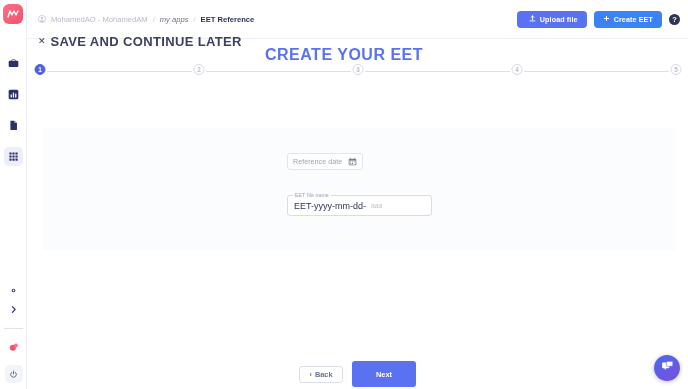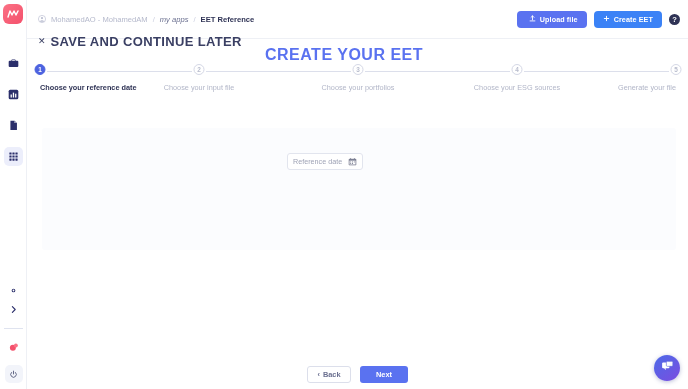--- a/index.html
+++ b/index.html
@@ -139,24 +139,24 @@
     position: absolute; left: 27px; right: 0; bottom: 0; height: 30px;
     display: flex; align-items: center; justify-content: center; gap: 9px;
   }
   .btn-back {
     height: 17px; min-width: 44px; border: 1px solid #dcdfeb; border-radius: 3px;
     background: #fff; color: #6b7090; font-size: 7.4px; font-weight: bold;
     display: flex; align-items: center; justify-content: center; gap: 3px;
     padding: 0 8px; cursor: pointer;
   }
   .btn-next {
-    height: 17px; min-width: 44px; border: none; border-radius: 3px;
+    height: 26px; min-width: 44px; border: none; border-radius: 3px;
     background: #5a72f0; color: #fff; font-size: 7.4px; font-weight: bold;
     display: flex; align-items: center; justify-content: center;
-    padding: 0 16px; cursor: pointer;
+    padding: 0 24px; cursor: pointer;
   }
 
   
   .chat {
     position: absolute; right: 8px; bottom: 8px; width: 26px; height: 26px;
     border-radius: 50%; background: linear-gradient(140deg,#4b6ae8 0%,#7b4de0 100%);
     display: flex; align-items: center; justify-content: center; cursor: pointer;
     box-shadow: 0 1px 4px rgba(60,70,140,.35);
   }
 </style>
@@ -296,27 +296,20 @@
         <div class="node" style="left: 50%;">
           <div class="dot todo">3</div>
         </div>
         <div class="node" style="left: 75%;">
           <div class="dot todo">4</div>
         </div>
         <div class="node" style="left: 100%;">
           <div class="dot todo">5</div>
         </div>
       </div>
-    <div class="steplabels" id="steplabels">
-        <div class="slabel active" style="left: 0%; transform: none;">Choose your reference date</div>
-        <div class="slabel" style="left: 25%;">Choose your input file</div>
-        <div class="slabel" style="left: 50%;">Choose your portfolios</div>
-        <div class="slabel" style="left: 75%;">Choose your ESG sources</div>
-        <div class="slabel" style="left: 100%; transform: translateX(-100%);">Generate your file</div>
-      </div>
   </div>
 
   <div class="card">
     <div class="card-inner">
       <div class="date-field">
         <span class="ph">Reference date</span>
         <span class="cal">
           <svg width="9" height="9" viewBox="0 0 16 16" fill="currentColor">
               <path d="M2 4h12v10H2z" fill="none" stroke="currentColor" stroke-width="1.3"></path>
               <rect x="2" y="4" width="12" height="2.4"></rect>
@@ -324,20 +317,25 @@
               <rect x="10.5" y="1.6" width="1.3" height="2.6" rx=".5"></rect>
               <rect x="4" y="8" width="1.6" height="1.6"></rect>
               <rect x="7.2" y="8" width="1.6" height="1.6"></rect>
               <rect x="10.4" y="8" width="1.6" height="1.6"></rect>
               <rect x="4" y="10.8" width="1.6" height="1.6"></rect>
               <rect x="7.2" y="10.8" width="1.6" height="1.6"></rect>
             </svg>
         </span>
       </div>
 
+      <div class="name-field">
+        <span class="name-legend">EET file name</span>
+        <span class="name-val">EET-yyyy-mm-dd-</span>
+        <span class="name-ph">aaa</span>
+      </div>
     </div>
   </div>
 
   <div class="footer">
     <button class="btn-back">
       <span>‹</span>
       <span>Back</span>
     </button>
     <button class="btn-next">
       <span>Next</span>

